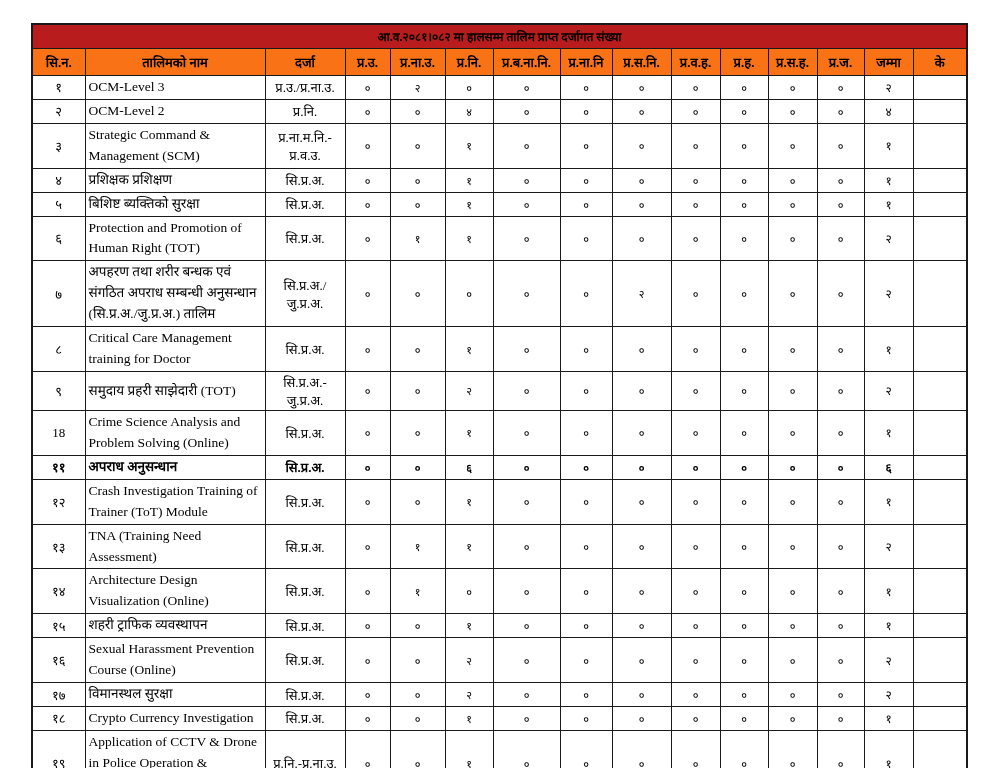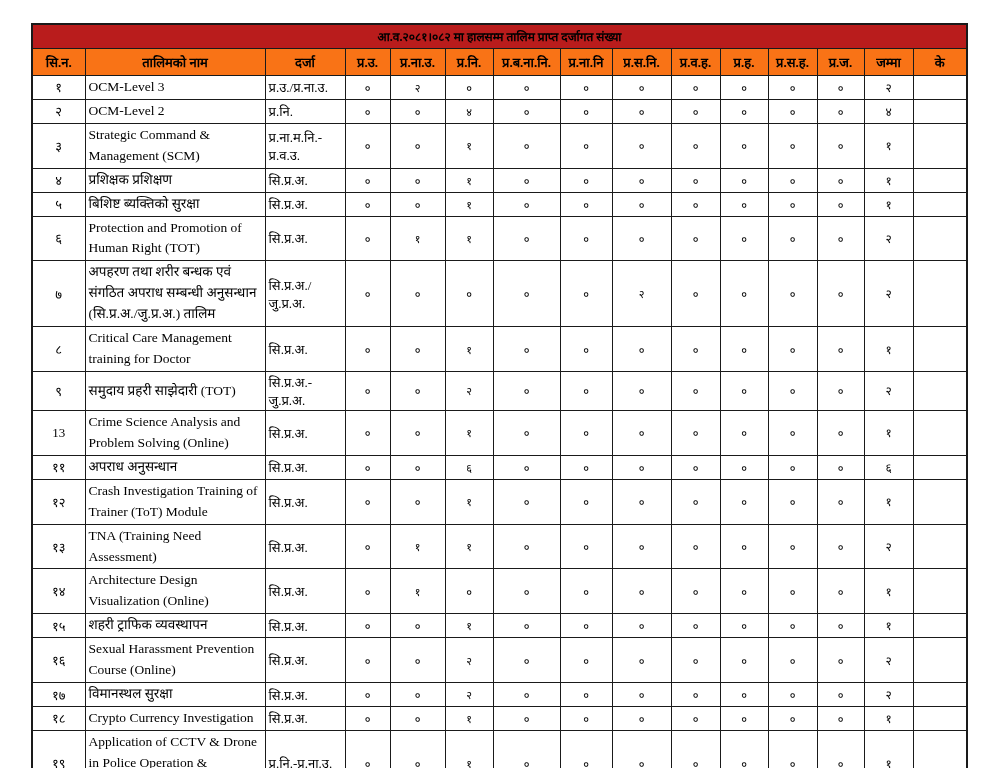--- a/index.html
+++ b/index.html
@@ -38,21 +38,21 @@
   }
   tr.header-row th {
     background: #f97316;
     font-weight: bold;
     text-align: center;
     font-size: 13px;
     height: 24px;
   }
   td.c-sn   { text-align: center; font-size: 13px; }
   td.c-name { text-align: left; font-size: 13.5px; padding-left: 5px; line-height: 1.55; }
-  td.c-rank { font-size: 13px; }
+  td.c-rank { text-align: center; font-size: 13px; }
   td.c-val  { text-align: center; font-size: 11px; vertical-align: middle; }
   td.c-total{ text-align: center; font-size: 12px; }
   td.c-rem  { text-align: center; font-size: 12px; }
 </style>
 </head>
 <body>
 
 <div class="sheet">
   <table class="grid">
     <colgroup>
@@ -242,37 +242,37 @@
           <td class="c-val">०</td>
           <td class="c-val">०</td>
           <td class="c-val">०</td>
           <td class="c-val">०</td>
           <td class="c-val">०</td>
           <td class="c-val">०</td>
           <td class="c-total">२</td>
           <td class="c-rem"></td>
         </tr>
         <tr style="height: 42px;">
-          <td class="c-sn">13</td>
+          <td class="c-sn">18</td>
           <td class="c-name">Crime Science Analysis and Problem Solving (Online)</td>
           <td class="c-rank">सि.प्र.अ.</td>
           <td class="c-val">०</td>
           <td class="c-val">०</td>
           <td class="c-val">१</td>
           <td class="c-val">०</td>
           <td class="c-val">०</td>
           <td class="c-val">०</td>
           <td class="c-val">०</td>
           <td class="c-val">०</td>
           <td class="c-val">०</td>
           <td class="c-val">०</td>
           <td class="c-total">१</td>
           <td class="c-rem"></td>
         </tr>
-        <tr style="height: 20px;">
+        <tr style="height: 20px; font-weight: bold;">
           <td class="c-sn">११</td>
           <td class="c-name">अपराध अनुसन्धान</td>
           <td class="c-rank">सि.प्र.अ.</td>
           <td class="c-val">०</td>
           <td class="c-val">०</td>
           <td class="c-val">६</td>
           <td class="c-val">०</td>
           <td class="c-val">०</td>
           <td class="c-val">०</td>
           <td class="c-val">०</td>

